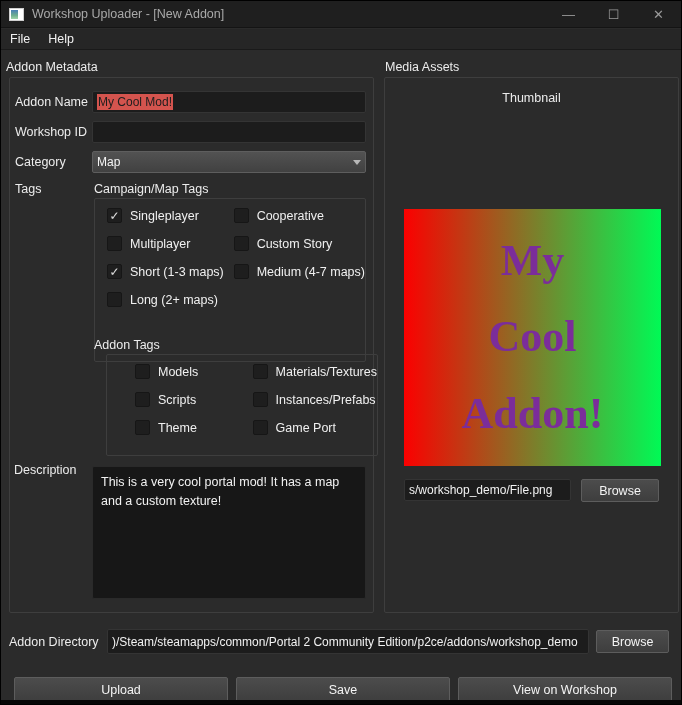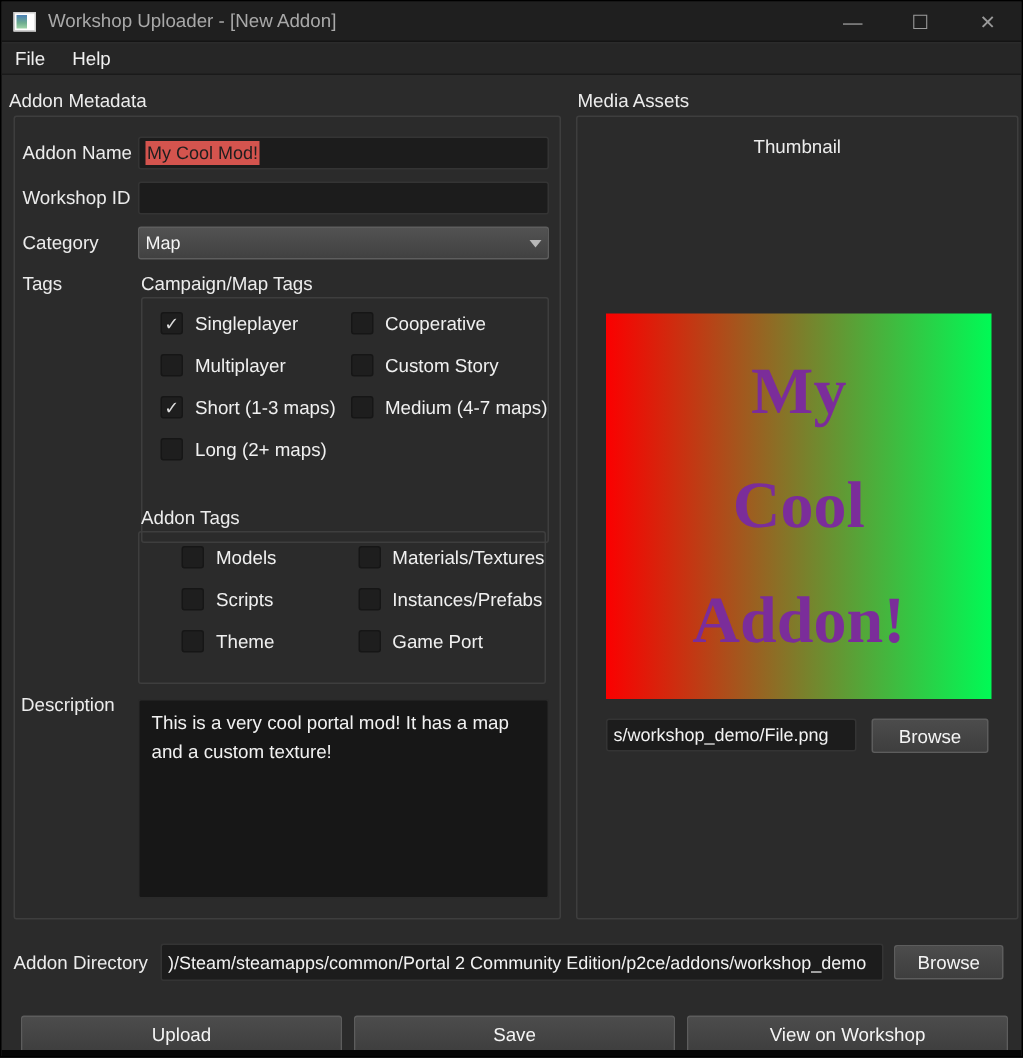--- a/index.html
+++ b/index.html
@@ -143,21 +143,21 @@
         <span class="cb-label">Medium (4-7 maps)</span>
       </div>
 
       <div class="cb-row">
         <span class="cb"></span>
         <span class="cb-label">Long (2+ maps)</span>
       </div>
     </div>
 
   <div class="field-label" style="left:93px; top:337px;">Addon Tags</div>
-  <div class="tagbox" style="left:91px; top:353px; width:272px; height:102px;padding-left:28px;">
+  <div class="tagbox" style="left:105px; top:353px; width:272px; height:102px;padding-left:28px;">
 
       <div class="cb-row">
         <span class="cb"></span>
         <span class="cb-label">Models</span>
       </div>
 
       <div class="cb-row">
         <span class="cb"></span>
         <span class="cb-label">Materials/Textures</span>
       </div>

